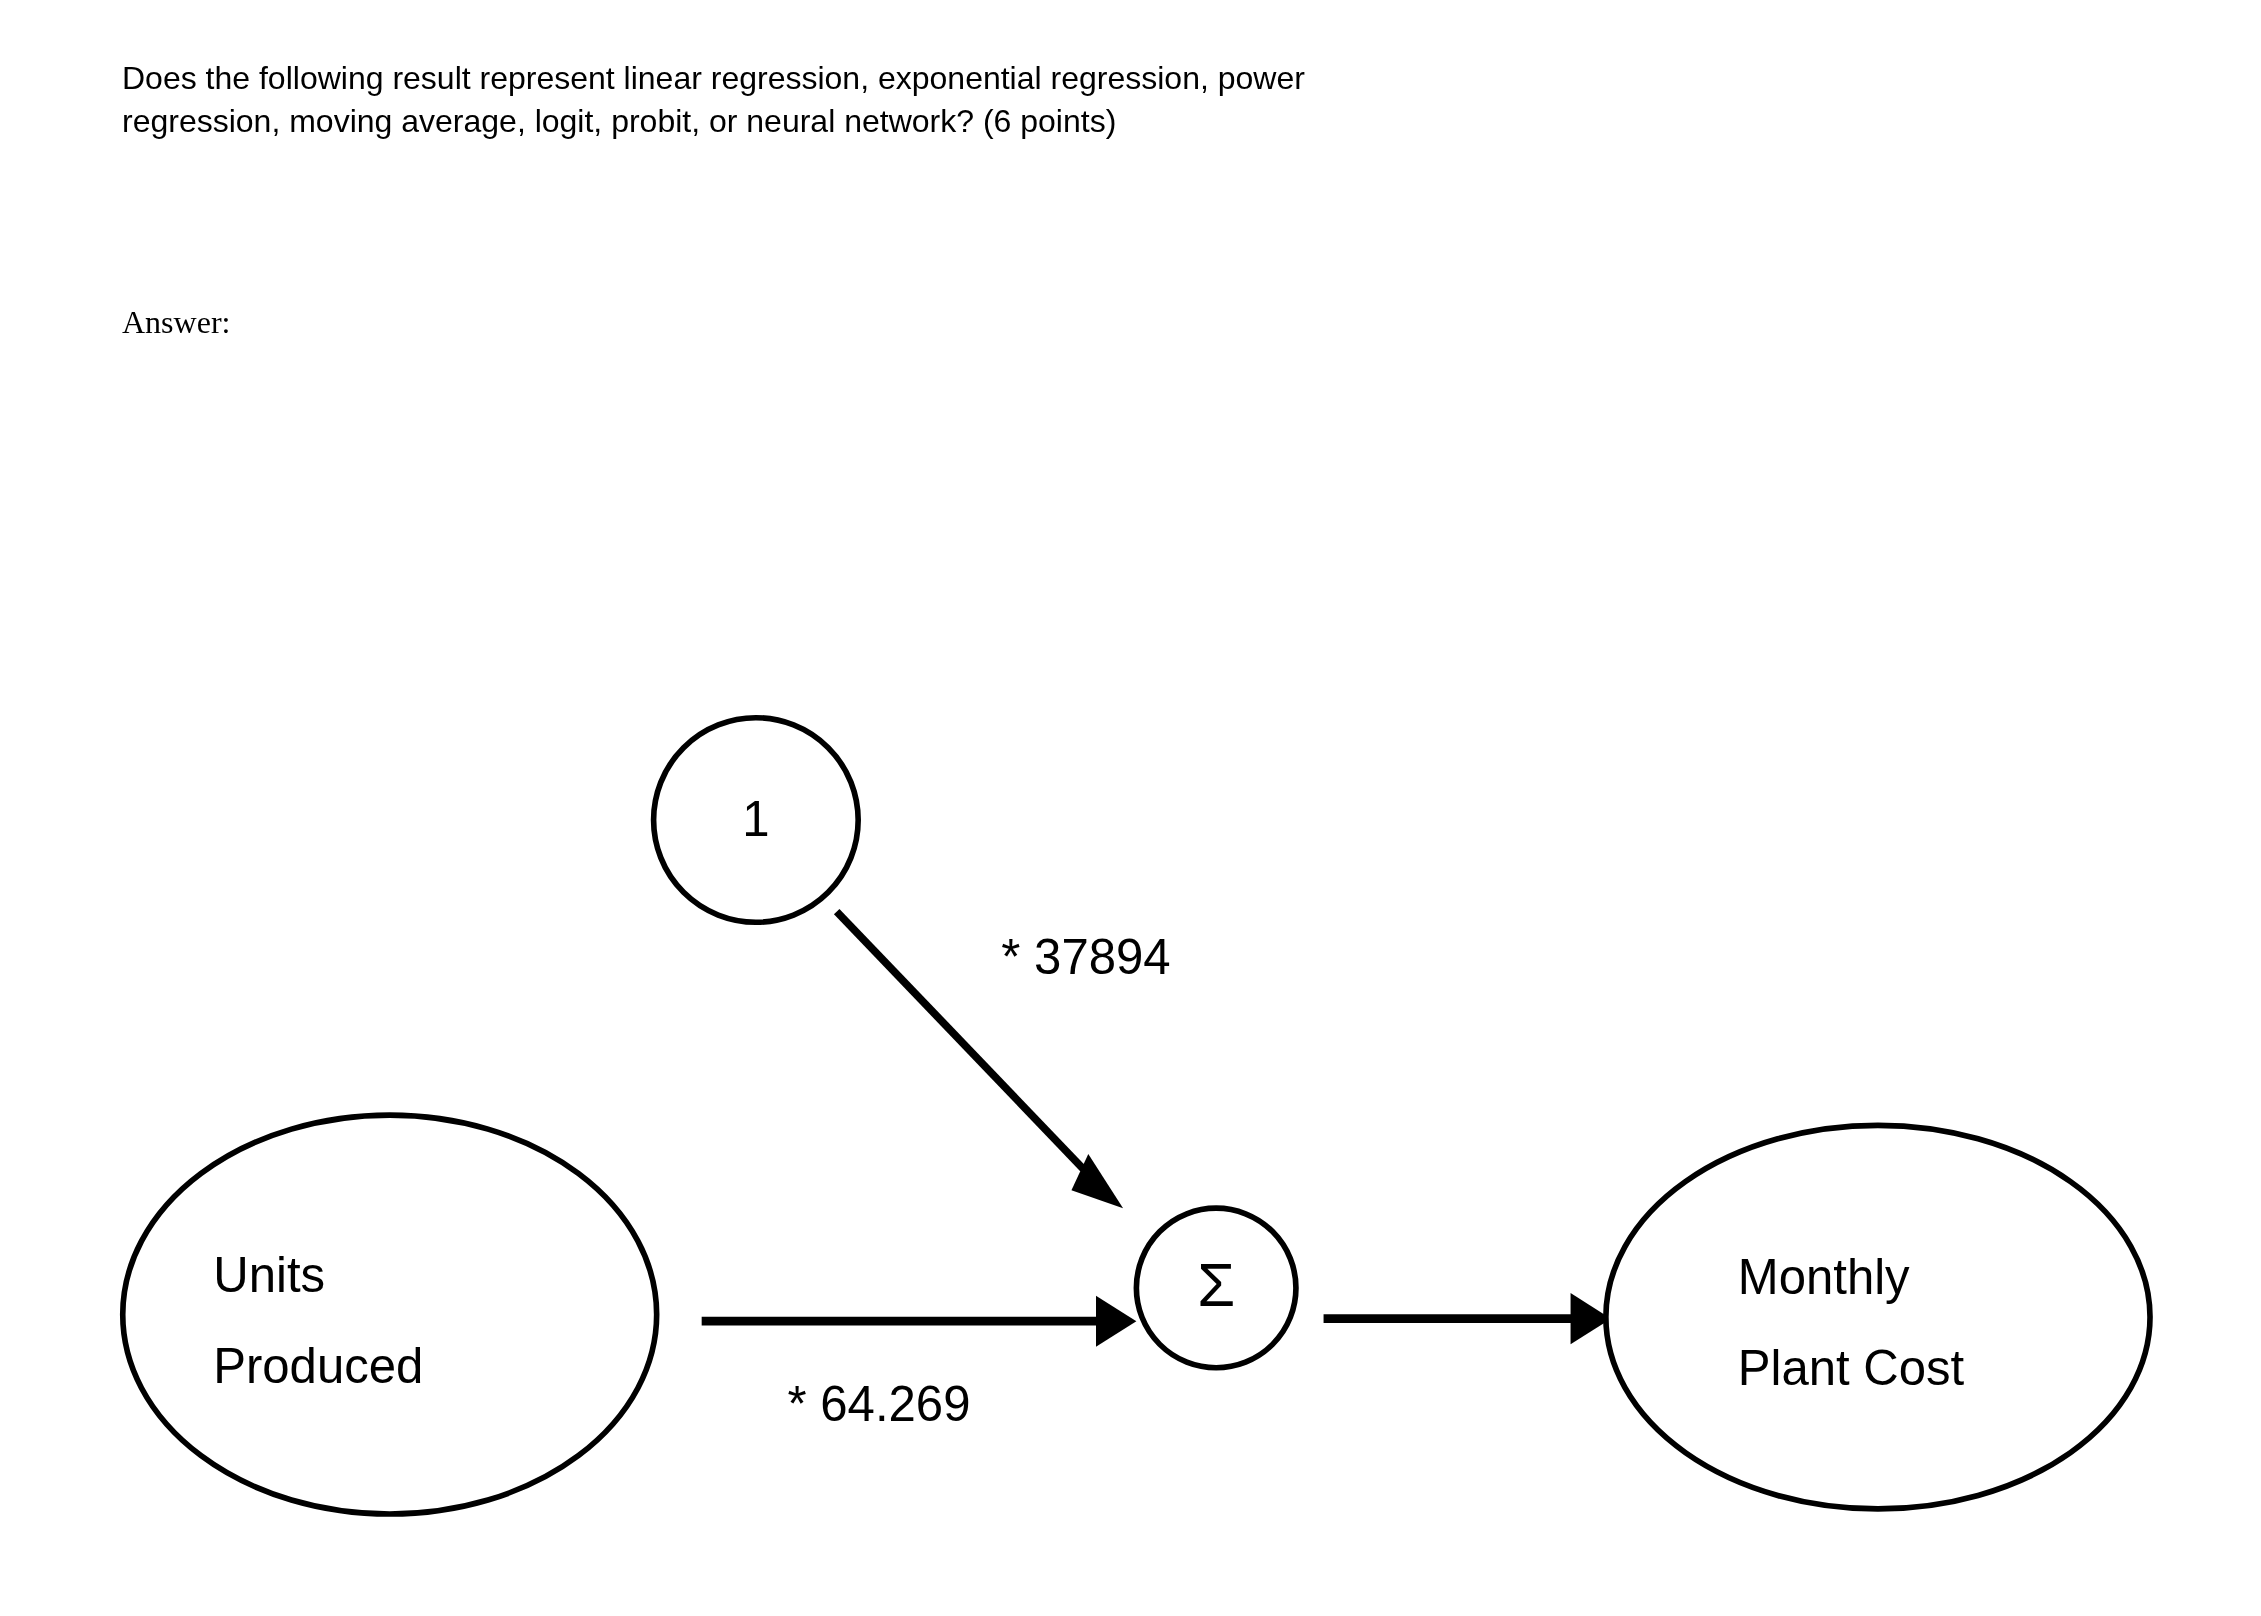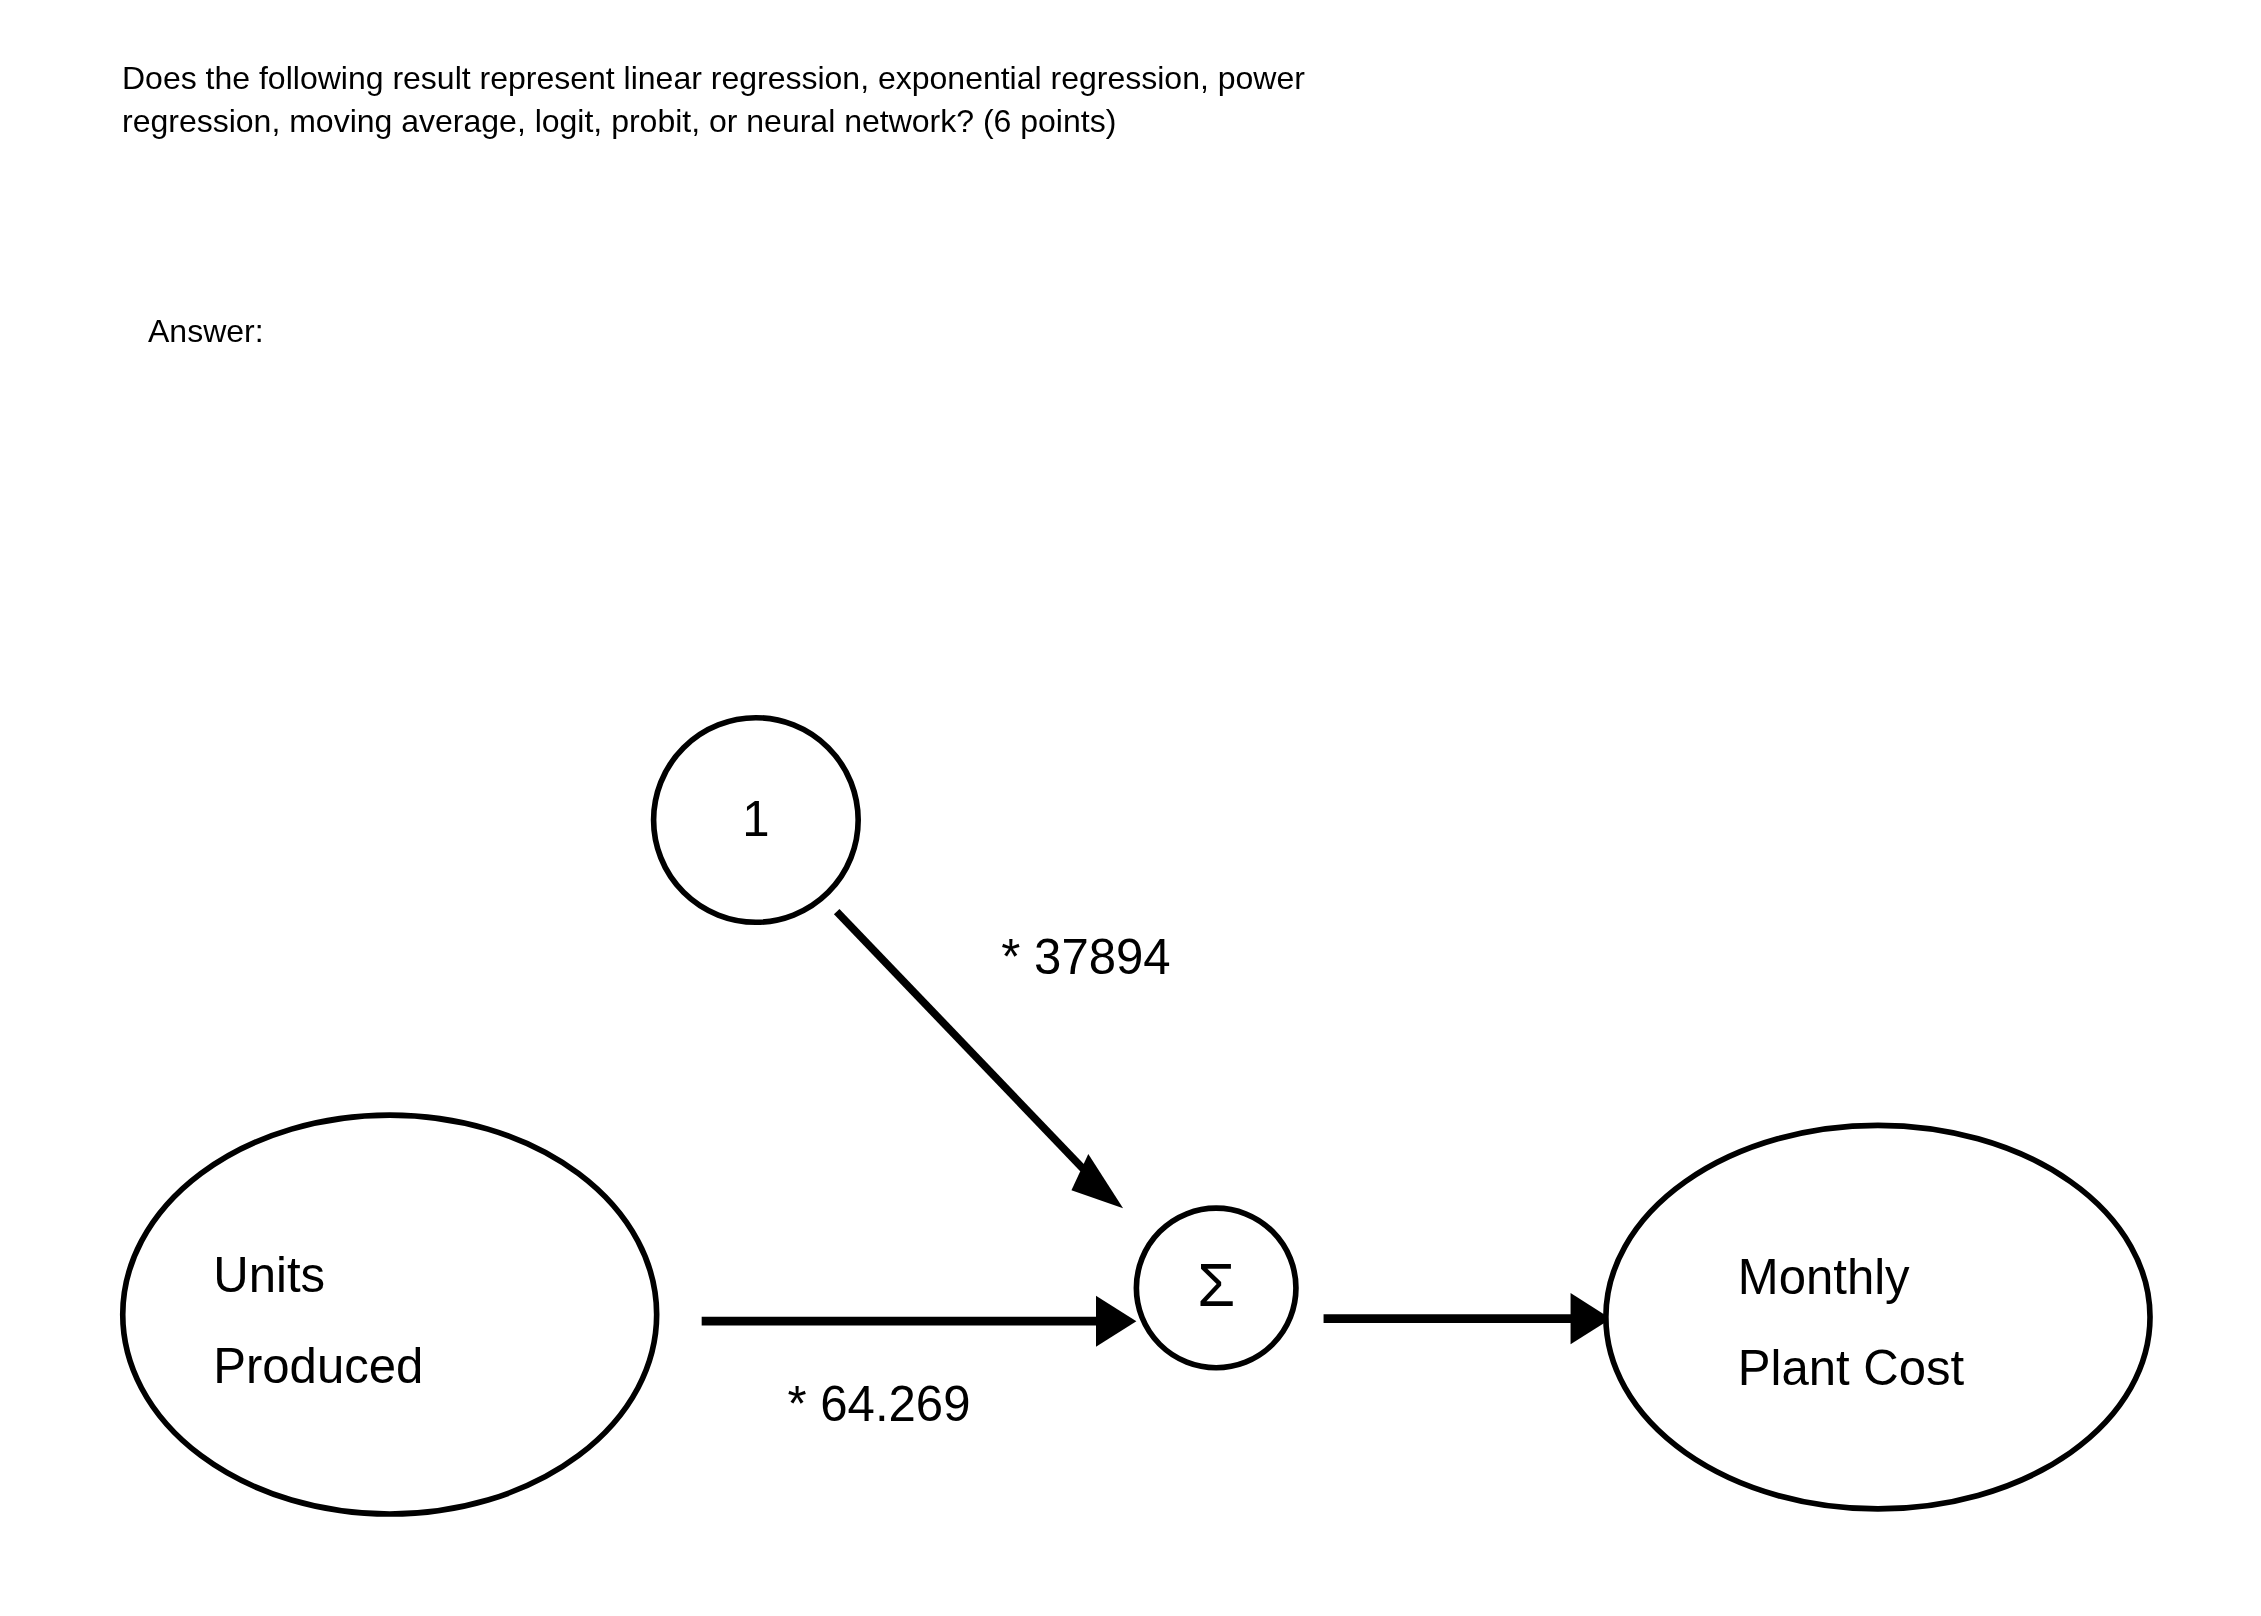--- a/index.html
+++ b/index.html
@@ -28,26 +28,25 @@
   .question-line {
     font-family: "Liberation Sans", sans-serif;
     font-size: 32px;
     line-height: 43px;
     color: #000000;
     white-space: pre;
   }
   #answer-label {
     position: absolute;
     left: 122px;
-    top: 310px;
-    font-family: Liberation Sans, sans-serif;
+    top: 301px;
+    font-family: Liberation Serif, serif;
     font-size: 32px;
     line-height: 43px;
     color: #000000;
-    margin-left: 26px;
   }
 
   
   #diagram {
     position: absolute;
     left: 0;
     top: 0;
     width: 2261px;
     height: 1617px;
   }

